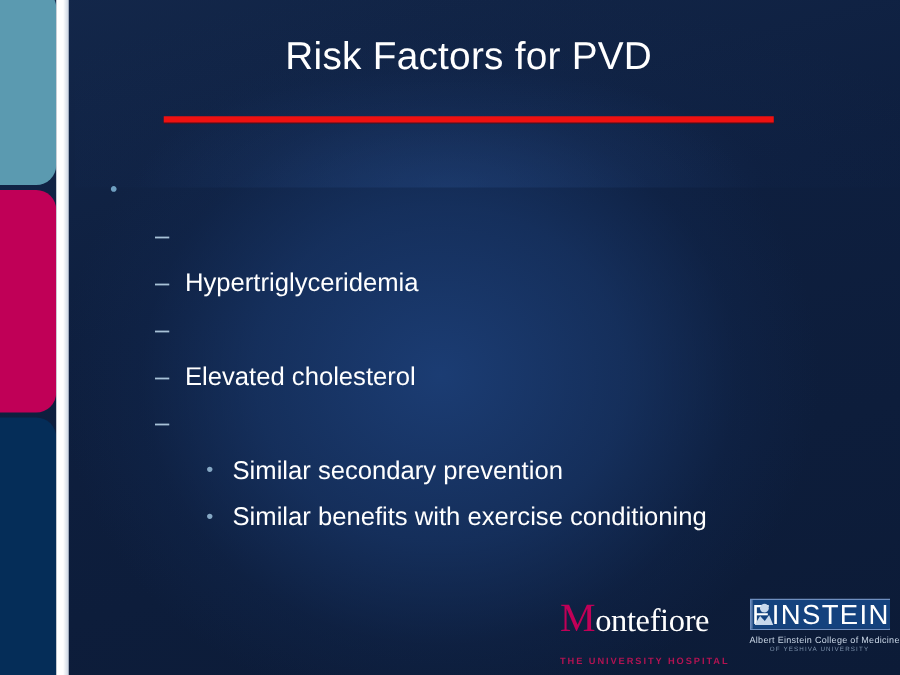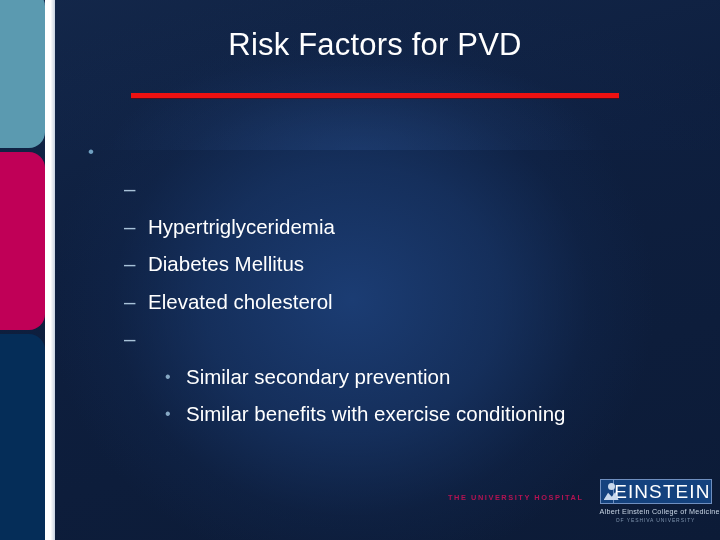--- a/index.html
+++ b/index.html
@@ -189,21 +189,21 @@
     position: absolute;
     left: 3px; top: 11px;
     width: 15px; height: 9px;
     background: #c8d8ec;
     clip-path: polygon(0 100%, 30% 20%, 55% 65%, 78% 10%, 100% 100%);
   }
   .ein-word {
     flex: 1;
     background: #14427e;
     color: #ffffff;
-    font-size: 19px;
+    font-size: 22px;
     line-height: 23px;
     letter-spacing: 1.1px;
     text-align: center;
     font-weight: normal;
   }
   .ein-sub1 {
     font-size: 7.2px;
     color: #c9d6e6;
     letter-spacing: 0.25px;
     text-align: left;
@@ -247,21 +247,20 @@
       <span class="marker">–</span>
     </div>
 
     <div class="li lvl2">
       <span class="marker">–</span>
       <span class="txt">Hypertriglyceridemia</span>
     </div>
 
     <div class="li lvl2">
       <span class="marker">–</span>
-      <span class="txt">Diabetes Mellitus</span>
     </div>
 
     <div class="li lvl2">
       <span class="marker">–</span>
       <span class="txt">Elevated cholesterol</span>
     </div>
 
     <div class="li lvl2">
       <span class="marker">–</span>
     </div>
@@ -274,20 +273,21 @@
     <div class="li lvl3">
       <span class="marker">•</span>
       <span class="txt">Similar benefits with exercise conditioning</span>
     </div>
 
   </div>
 
   <div class="logos">
 
     <div class="montefiore">
+      <div class="mont-word"><span class="mont-cap">M</span><span>ontefiore</span></div>
       <div class="mont-sub">THE UNIVERSITY HOSPITAL</div>
     </div>
 
     <div class="einstein">
       <div class="ein-bar">
         <div class="ein-mark"></div>
         <div class="ein-word">EINSTEIN</div>
       </div>
       <div class="ein-sub1">Albert Einstein College of Medicine</div>
       <div class="ein-sub2">OF YESHIVA UNIVERSITY</div>

